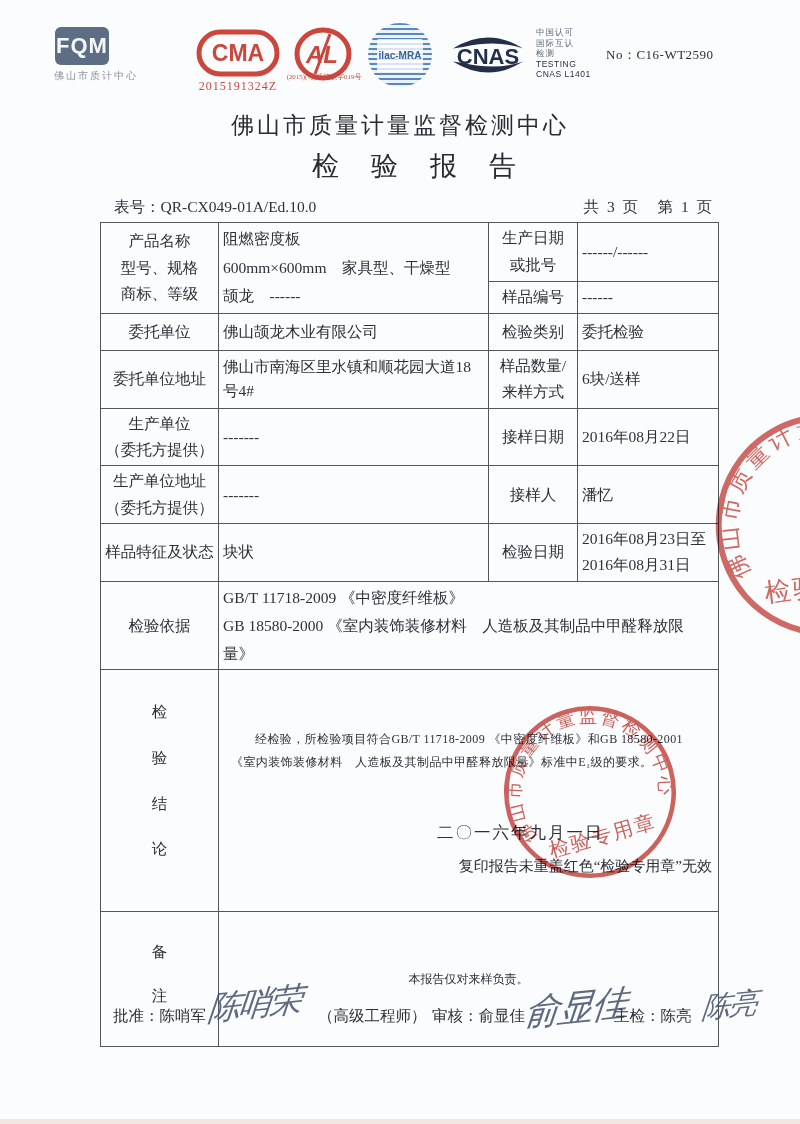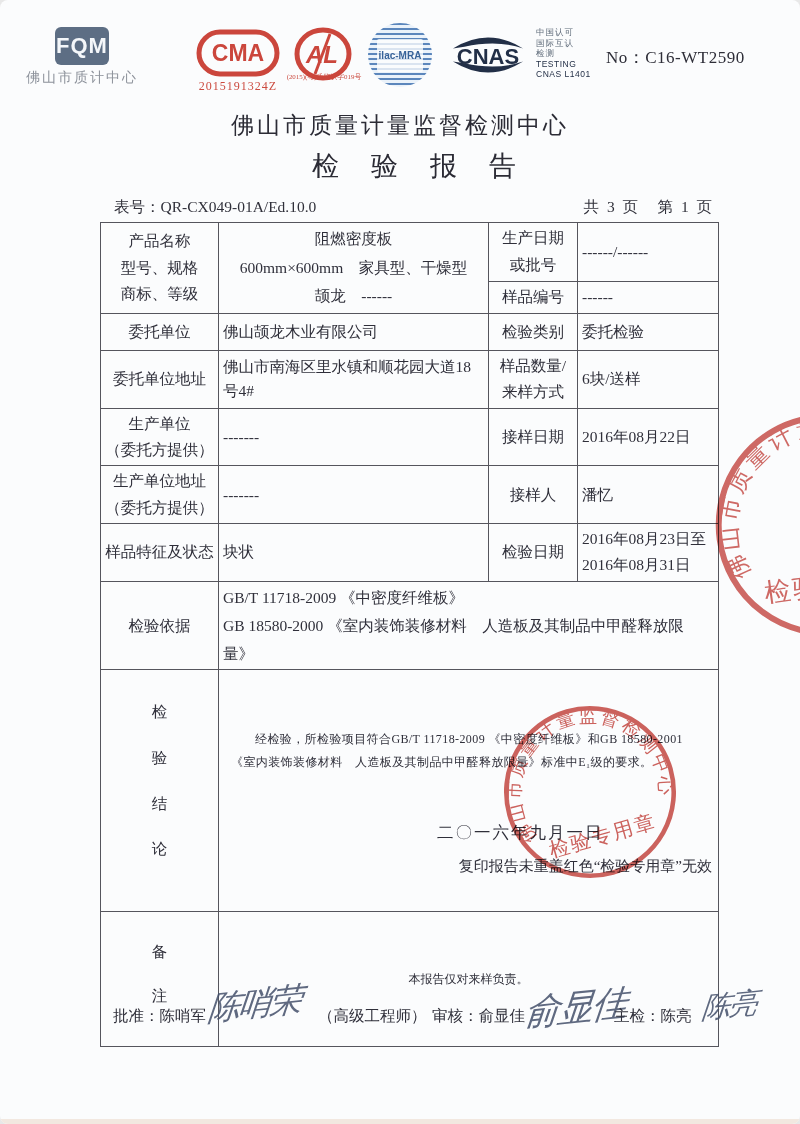--- a/index.html
+++ b/index.html
@@ -1,66 +1,65 @@
 <!DOCTYPE html>
 <html><head>
 <meta charset="utf-8">
 <style>
   html,body{margin:0;padding:0;background:#e8e8e8;}
   .page{
     position:relative;width:800px;height:1124px;margin:0 auto;
     background:#fbfcfd;overflow:hidden;
     font-family:"Liberation Serif","DejaVu Serif",serif;
     color:#30303a;
-    border-radius:8px;
   }
   .edge-bottom{position:absolute;left:0;bottom:0;width:100%;height:5px;background:#f2e8e0;}
 
   
   .hdr{position:absolute;top:0;left:0;width:100%;height:110px;}
   .fqm-box{position:absolute;left:55px;top:27px;width:54px;height:38px;background:#5d6e84;
     border-radius:6px;color:#f4f7fa;text-align:center;line-height:38px;font-size:22px;
     font-family:"Liberation Sans","DejaVu Sans",sans-serif;font-weight:bold;letter-spacing:1px;}
-  .fqm-cap{position:absolute;left:26px;top:69px;width:112px;text-align:right;font-size:14px;
+  .fqm-cap{position:absolute;left:26px;top:69px;width:112px;text-align:right;font-size:10px;
     color:#8d929b;letter-spacing:2px;}
   .cma{position:absolute;left:196px;top:29px;}
   .cma-cap{position:absolute;left:192px;top:79px;width:92px;text-align:center;font-size:12px;
     color:#cb4a3f;letter-spacing:1px;}
   .cal{position:absolute;left:294px;top:26px;}
   .cal-cap{position:absolute;left:281px;top:72px;width:86px;text-align:center;font-size:7.5px;
     color:#cb4a3f;transform:scale(.92);}
   .ilac{position:absolute;left:368px;top:23px;width:64px;height:64px;border-radius:50%;
     background:repeating-linear-gradient(180deg,#4a7ab5 0 2px,#e9f1fa 2px 5px);
     display:flex;align-items:center;justify-content:center;opacity:.9;}
   .ilac span{font-family:"Liberation Sans","DejaVu Sans",sans-serif;font-weight:bold;
     font-size:10px;color:#24538f;background:rgba(255,255,255,.78);padding:11px 2px;border-radius:2px;}
   .cnas{position:absolute;left:443px;top:33px;}
   .cnas-cap{position:absolute;left:536px;top:27px;font-family:"Liberation Sans","DejaVu Sans",sans-serif;}
   .cnas-cap div{font-size:8.5px;color:#5f6b7a;line-height:10.5px;letter-spacing:1px;}
   .cnas-cap div.bold{color:#232f46;font-weight:normal;letter-spacing:.5px;}
-  .report-no{position:absolute;left:606px;top:46px;font-size:17px;color:#2e2e38;letter-spacing:.5px;}
+  .report-no{position:absolute;left:606px;top:46px;font-size:13px;color:#2e2e38;letter-spacing:.5px;}
 
   
   .org-name{position:absolute;left:0;top:110px;width:100%;text-align:center;
     font-size:23px;letter-spacing:3px;color:#2b2b35;}
   .report-title{position:absolute;left:30px;top:148px;width:100%;text-align:center;
     font-size:27px;letter-spacing:32px;color:#2b2b35;}
 
   
   .meta-row{position:absolute;left:100px;top:197px;width:618px;font-size:15.5px;}
   .meta-left{position:absolute;left:14px;top:0;}
   .meta-right{position:absolute;right:4px;top:0;letter-spacing:2px;}
 
   
   table.rpt{position:absolute;left:100px;top:222px;width:618px;border-collapse:collapse;
     table-layout:fixed;font-size:15.5px;color:#2f2f3a;}
   table.rpt td{border:1px solid #55555d;vertical-align:middle;padding:2px 4px;line-height:1.55;}
   td.lab{text-align:center;margin-left:44px;}
   td.val{text-align:left;padding-left:11px;padding-right:6px;}
-  .center-lines div{text-align:center;line-height:1.85;}
+  .center-lines div{text-align:left;line-height:1.85;}
   .lab2 div{line-height:1.7;}
   .basis-val div{line-height:1.8;}
   td.tall{vertical-align:top;}
   .vlabel{display:flex;flex-direction:column;justify-content:space-between;align-items:center;
     height:100%;box-sizing:border-box;}
   .vlabel4{padding:28px 0 48px;height:237px;}
   .vlabel2{padding:26px 0 36px;height:130px;}
   .concl-text{padding:24px 12px 0 12px;text-indent:2em;line-height:1.95;font-size:12px;
     letter-spacing:.4px;}
   .concl-date{margin-top:46px;padding-left:218px;font-size:16.5px;letter-spacing:2px;}

